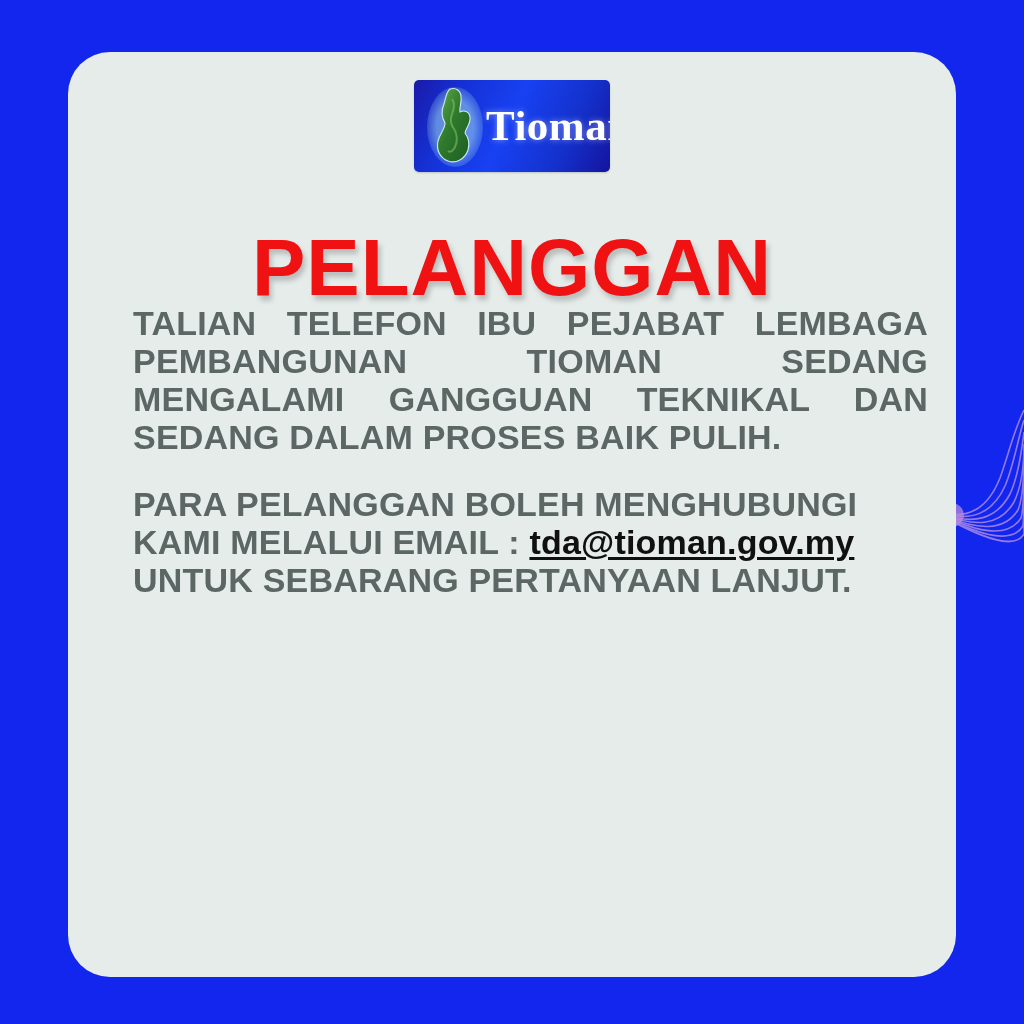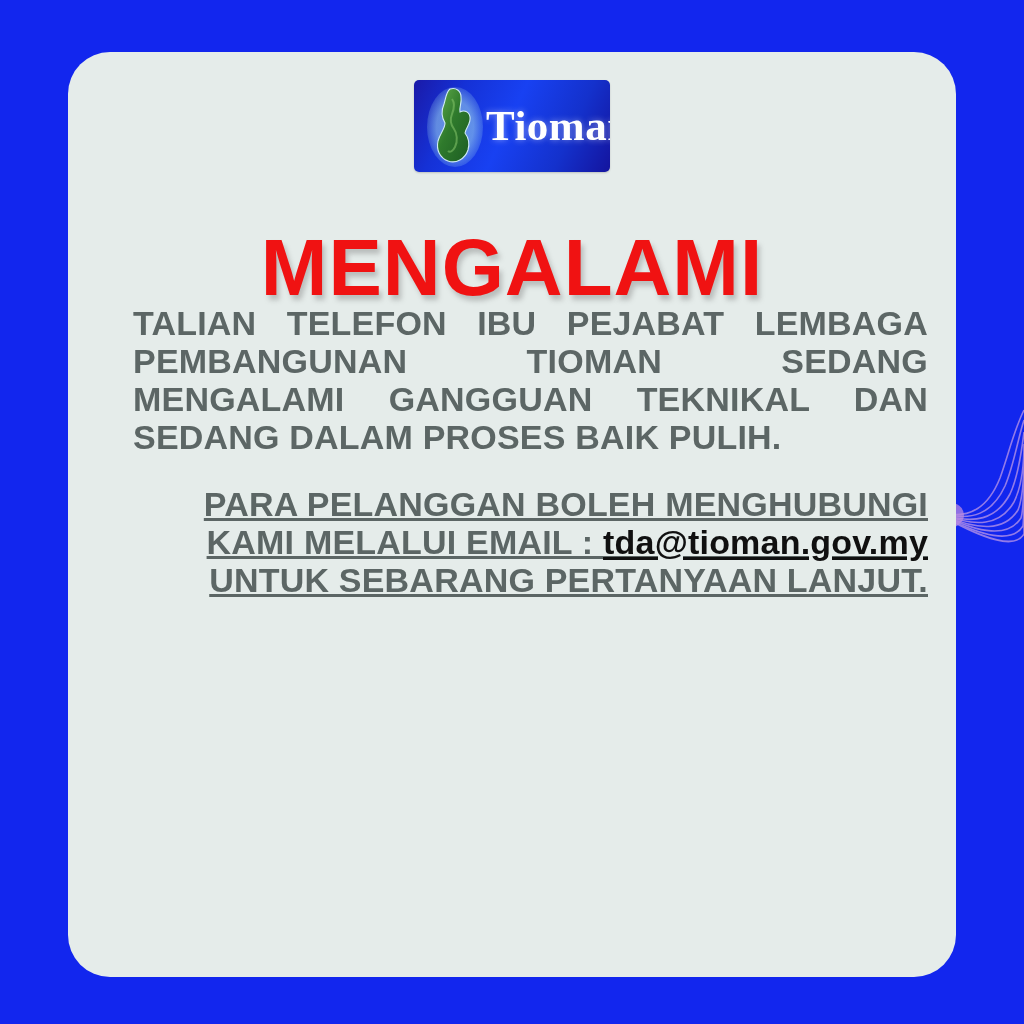--- a/index.html
+++ b/index.html
@@ -114,22 +114,21 @@
   }
 
   .para {
     margin: 0 0 29px 0;
   }
   .para.justified {
     text-align: justify;
     text-align-last: left;
   }
   .para.plain {
-    text-align: right;
-    text-decoration: underline;
+    text-align: left;
   }
   .para:last-child {
     margin-bottom: 0;
   }
 
   .email-link {
     color: #101010;
     text-decoration: underline;
     text-underline-offset: 3px;
     font-weight: 700;
@@ -177,21 +176,21 @@
                    C 42 52, 44 58, 42 65 C 39 74, 30 79, 22 76
                    C 14 73, 10 65, 12 56 C 14 48, 19 44, 19 38
                    C 16 33, 15 26, 18 19 C 20 13, 20 7, 24 4 Z" fill="url(#greens)" stroke="#cfeaf6" stroke-width="1.1"></path>
           <path d="M26 14 C 29 18, 28 24, 26 29 C 24 34, 25 40, 28 44
                    C 31 48, 32 56, 29 62 C 27 66, 24 68, 22 66" stroke="#7fc066" stroke-width="2" fill="none" opacity="0.6"></path>
         </svg>
         <div class="logo-word">Tioman</div>
       </div>
     </div>
 
-    <div class="headline">MENGALAMI</div>
+    <div class="headline">PELANGGAN</div>
 
     <div class="body-block">
       <p class="para justified">TALIAN TELEFON IBU PEJABAT LEMBAGA PEMBANGUNAN TIOMAN SEDANG MENGALAMI GANGGUAN TEKNIKAL DAN SEDANG DALAM PROSES BAIK PULIH.</p>
 
       <p class="para plain"><span>PARA PELANGGAN  BOLEH MENGHUBUNGI KAMI MELALUI  EMAIL : </span><a class="email-link" href="#">tda@tioman.gov.my</a><span> UNTUK SEBARANG PERTANYAAN LANJUT.</span></p>
 
 
     </div>
 
   </div>

